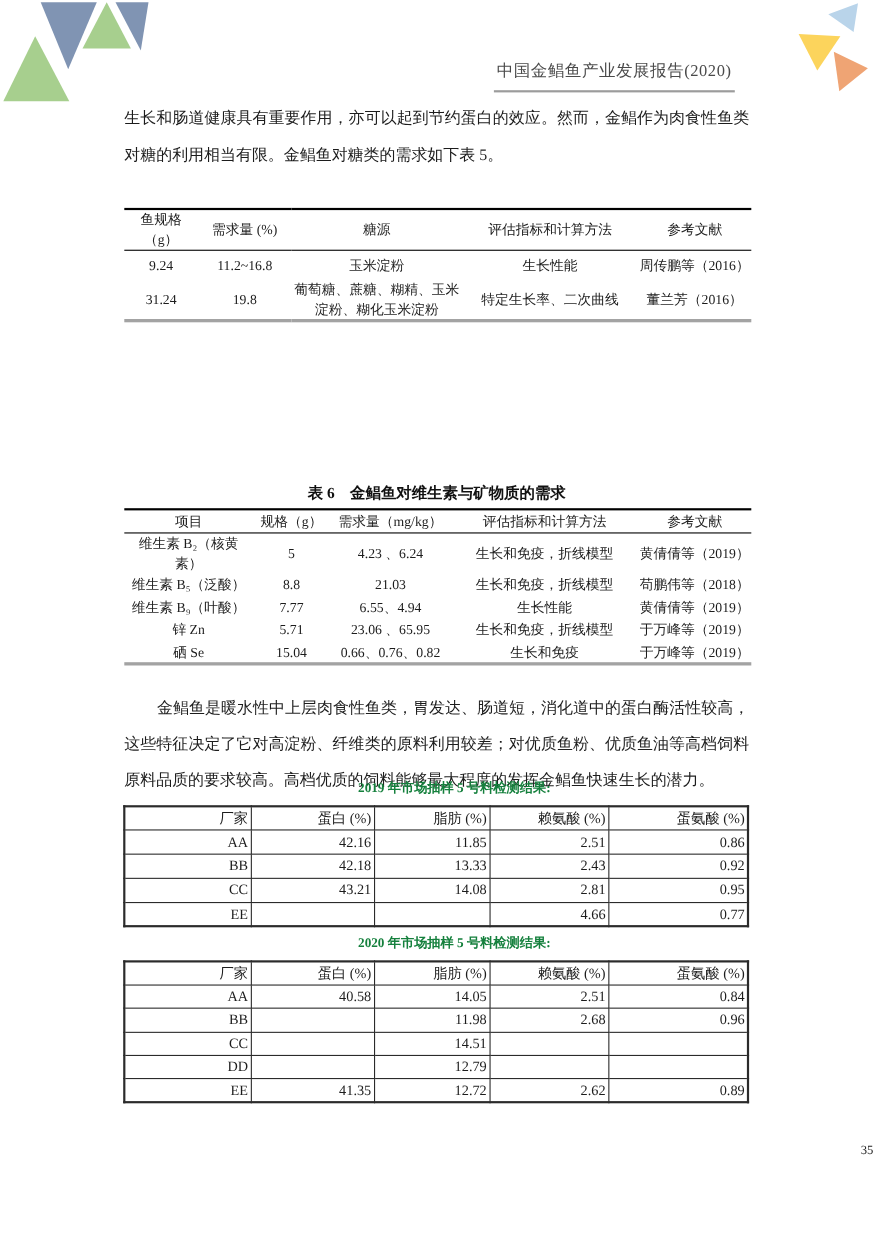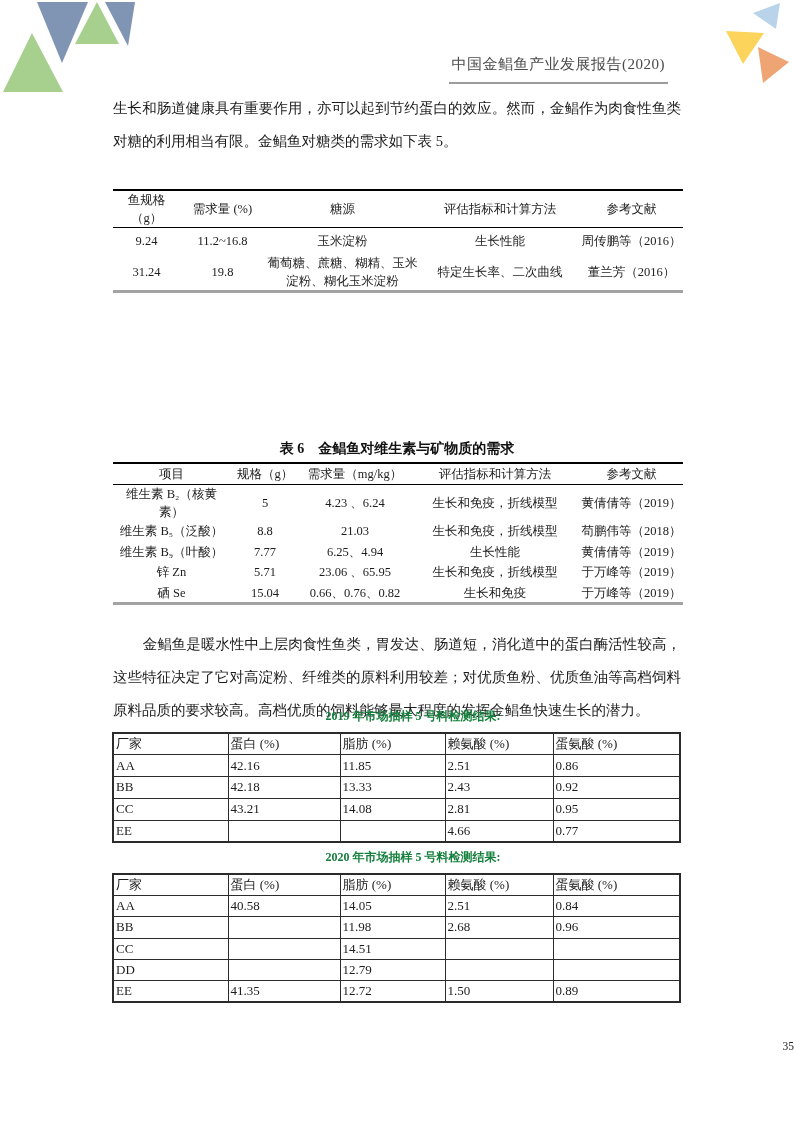--- a/index.html
+++ b/index.html
@@ -55,21 +55,21 @@
   .three-line thead th { border-bottom:1.5px solid #000; }
   .t5 tbody tr:nth-child(1) { height:26px; }
   .t5 tbody tr:nth-child(2) { height:37px; }
   .t6 tbody tr { height:20.8px; }
 
   .grid-table {
     position:absolute; left:112px; width:568px;
     font-size:13px; border:2px solid #2b2b2b;
   }
   .grid-table th, .grid-table td {
-    border:1px solid #2b2b2b; text-align:left; vertical-align:middle;
+    border:1px solid #2b2b2b; text-align:right; vertical-align:middle;
     font-weight:normal; padding:0 2px; overflow:hidden;
   }
   .g2019 tr { height:21.8px; }
   .g2020 tr { height:21.4px; }
 
   .page-number {
     position:absolute; top:1040px; left:0; width:794px;
     text-align:right; font-size:11.5px; color:#222;
   }
 </style>
@@ -161,21 +161,21 @@
         <tr>
           <td>维生素 B₅（泛酸）</td>
           <td>8.8</td>
           <td>21.03</td>
           <td>生长和免疫，折线模型</td>
           <td>苟鹏伟等（2018）</td>
         </tr>
         <tr>
           <td>维生素 B₉（叶酸）</td>
           <td>7.77</td>
-          <td>6.25、4.94</td>
+          <td>6.55、4.94</td>
           <td>生长性能</td>
           <td>黄倩倩等（2019）</td>
         </tr>
         <tr>
           <td>锌 Zn</td>
           <td>5.71</td>
           <td>23.06 、65.95</td>
           <td>生长和免疫，折线模型</td>
           <td>于万峰等（2019）</td>
         </tr>
@@ -285,21 +285,21 @@
           <td>DD</td>
           <td></td>
           <td>12.79</td>
           <td></td>
           <td></td>
         </tr>
         <tr>
           <td>EE</td>
           <td>41.35</td>
           <td>12.72</td>
-          <td>1.50</td>
+          <td>2.62</td>
           <td>0.89</td>
         </tr>
       </tbody>
     </table>
 
   <div class="page-number">35</div>
 
 </div>
 
 </body></html>

